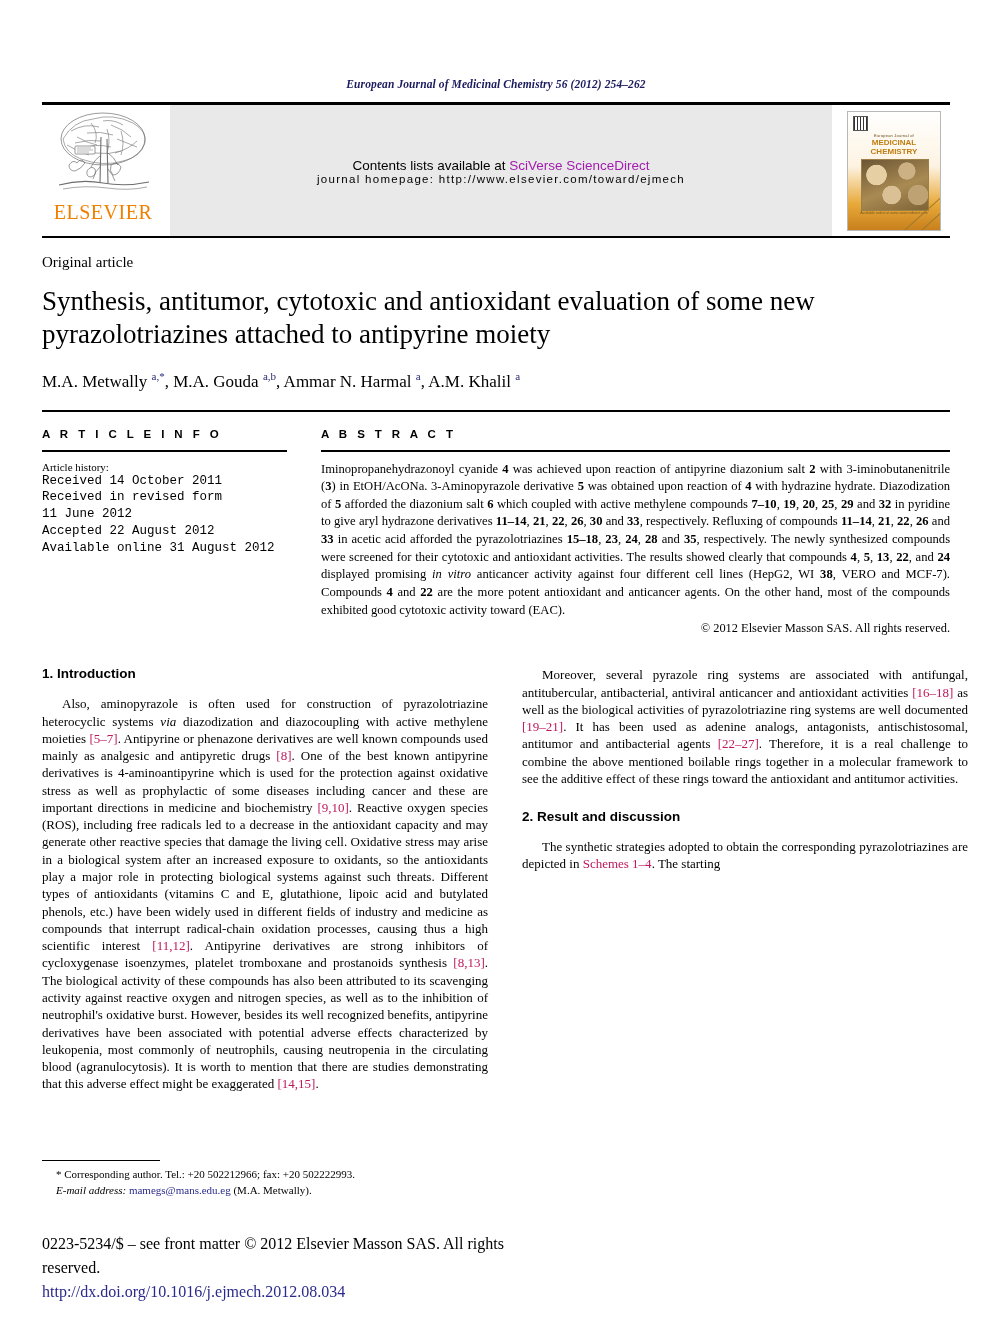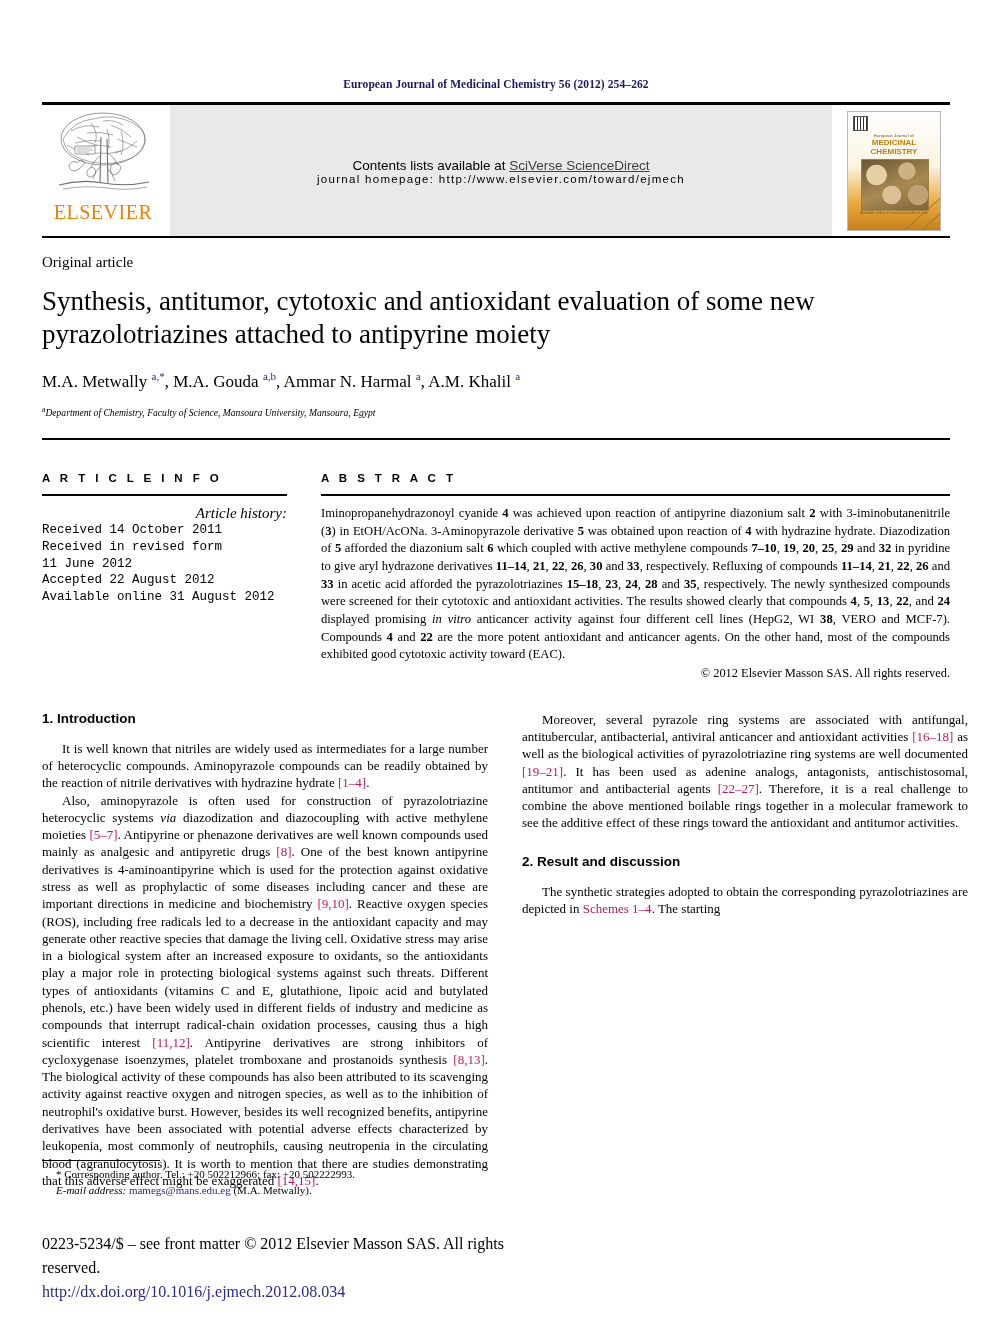--- a/index.html
+++ b/index.html
@@ -23,20 +23,21 @@
   }
 
   
   .running-head {
     text-align: center;
     font-size: 11.5px;
     font-weight: bold;
     color: #1a1a5e;
     padding-top: 78px;
     letter-spacing: 0.1px;
+    font-style: italic;
   }
 
   
   .masthead {
     margin: 12px 42px 0 42px;
     border-top: 3px solid #000;
     display: flex;
     align-items: stretch;
     height: 131px;
   }
@@ -69,21 +70,21 @@
     margin-left: 6px;
     margin-right: 6px;
     padding: 4px 0;
   }
   .contents-line {
     font-family: "Liberation Sans", sans-serif;
     font-size: 13.5px;
     color: #000;
     margin-top: 2px;
   }
-  .contents-line .sd-link { color: #404040; text-decoration: underline; }
+  .contents-line .sd-link { color: #a21caf; }
   .journal-name {
     font-size: 30px;
     margin: 18px 0 20px 0;
     letter-spacing: 0.1px;
   }
   .homepage-line {
     font-family: "Liberation Sans", sans-serif;
     font-size: 11.5px;
     letter-spacing: 1.3px;
   }
@@ -158,35 +159,35 @@
     font-size: 9.6px;
     font-style: italic;
     line-height: 1.5;
   }
   .affil sup { font-style: normal; font-size: 7.6px; }
 
   
   .info-abstract {
     margin: 18px 42px 0 42px;
     border-top: 2px solid #000;
-    padding-top: 32px;
+    padding-top: 16px;
     display: flex;
     gap: 34px;
   }
   .col-info { width: 245px; flex: 0 0 245px; }
   .col-abstract { flex: 1 1 auto; }
   .sec-head {
     font-family: "Liberation Sans", sans-serif;
     font-size: 11.5px;
     font-weight: bold;
     letter-spacing: 3.4px;
     margin-bottom: 10px;
   }
   .hr-med  { border-top: 2px solid #000; margin: 0 0 9px 0; }
-  .info-label { font-style: italic; font-size: 15px; text-align: right; }
+  .info-label { font-size: 11px; }
   .info-list { font-size: 12.5px; line-height: 1.34; font-family: Liberation Mono, monospace; }
   .kw-block { margin-top: 18px; }
   .abstract-body {
     font-size: 12.6px;
     line-height: 1.4;
     text-align: justify;
   }
   .abstract-body .b { font-weight: bold; }
   .abstract-body .it { font-style: italic; }
   .copyright-line {
@@ -291,21 +292,20 @@
       </div>
     </div>
   </div>
   <div class="masthead-rule"></div>
 
   <div class="title-block">
     <div class="art-type">Original article</div>
     <h1 class="art-title">Synthesis, antitumor, cytotoxic and antioxidant evaluation of some new pyrazolotriazines attached to antipyrine moiety</h1>
     <div class="authors">M.A. Metwally <sup>a,*</sup>, M.A. Gouda <sup>a,b</sup>, Ammar N. Harmal <sup>a</sup>, A.M. Khalil <sup>a</sup></div>
     <div class="affil">
-      <div><sup>a</sup><span>Department of Chemistry, Faculty of Science, Mansoura University, Mansoura, Egypt</span></div>
     </div>
   </div>
 
   <div class="info-abstract">
     <div class="col-info">
       <div class="sec-head">A R T I C L E   I N F O</div>
       <div class="hr-med"></div>
       <div class="info-label">Article history:</div>
       <div class="info-list">
         <div>Received 14 October 2011</div>
@@ -320,21 +320,20 @@
       <div class="sec-head">A B S T R A C T</div>
       <div class="hr-med"></div>
       <div class="abstract-body">Iminopropanehydrazonoyl cyanide <span class="b">4</span> was achieved upon reaction of antipyrine diazonium salt <span class="b">2</span> with 3-iminobutanenitrile (<span class="b">3</span>) in EtOH/AcONa. 3-Aminopyrazole derivative <span class="b">5</span> was obtained upon reaction of <span class="b">4</span> with hydrazine hydrate. Diazodization of <span class="b">5</span> afforded the diazonium salt <span class="b">6</span> which coupled with active methylene compounds <span class="b">7–10</span>, <span class="b">19</span>, <span class="b">20</span>, <span class="b">25</span>, <span class="b">29</span> and <span class="b">32</span> in pyridine to give aryl hydrazone derivatives <span class="b">11–14</span>, <span class="b">21</span>, <span class="b">22</span>, <span class="b">26</span>, <span class="b">30</span> and <span class="b">33</span>, respectively. Refluxing of compounds <span class="b">11–14</span>, <span class="b">21</span>, <span class="b">22</span>, <span class="b">26</span> and <span class="b">33</span> in acetic acid afforded the pyrazolotriazines <span class="b">15–18</span>, <span class="b">23</span>, <span class="b">24</span>, <span class="b">28</span> and <span class="b">35</span>, respectively. The newly synthesized compounds were screened for their cytotoxic and antioxidant activities. The results showed clearly that compounds <span class="b">4</span>, <span class="b">5</span>, <span class="b">13</span>, <span class="b">22</span>, and <span class="b">24</span> displayed promising <span class="it">in vitro</span> anticancer activity against four different cell lines (HepG2, WI <span class="b">38</span>, VERO and MCF-7). Compounds <span class="b">4</span> and <span class="b">22</span> are the more potent antioxidant and anticancer agents. On the other hand, most of the compounds exhibited good cytotoxic activity toward (EAC).</div>
       <div class="copyright-line">© 2012 Elsevier Masson SAS. All rights reserved.</div>
     </div>
   </div>
 
   <div class="body-cols">
     <div class="bcol">
       <h2 class="num-head">1. Introduction</h2>
-      <p class="para">It is well known that nitriles are widely used as intermediates for a large number of heterocyclic compounds. Aminopyrazole compounds can be readily obtained by the reaction of nitrile derivatives with hydrazine hydrate <span class="ref">[1–4]</span>.</p>
       <p class="para">Also, aminopyrazole is often used for construction of pyrazolotriazine heterocyclic systems <span class="it">via</span> diazodization and diazocoupling with active methylene moieties <span class="ref">[5–7]</span>. Antipyrine or phenazone derivatives are well known compounds used mainly as analgesic and antipyretic drugs <span class="ref">[8]</span>. One of the best known antipyrine derivatives is 4-aminoantipyrine which is used for the protection against oxidative stress as well as prophylactic of some diseases including cancer and these are important directions in medicine and biochemistry <span class="ref">[9,10]</span>. Reactive oxygen species (ROS), including free radicals led to a decrease in the antioxidant capacity and may generate other reactive species that damage the living cell. Oxidative stress may arise in a biological system after an increased exposure to oxidants, so the antioxidants play a major role in protecting biological systems against such threats. Different types of antioxidants (vitamins C and E, glutathione, lipoic acid and butylated phenols, etc.) have been widely used in different fields of industry and medicine as compounds that interrupt radical-chain oxidation processes, causing thus a high scientific interest <span class="ref">[11,12]</span>. Antipyrine derivatives are strong inhibitors of cycloxygenase isoenzymes, platelet tromboxane and prostanoids synthesis <span class="ref">[8,13]</span>. The biological activity of these compounds has also been attributed to its scavenging activity against reactive oxygen and nitrogen species, as well as to the inhibition of neutrophil's oxidative burst. However, besides its well recognized benefits, antipyrine derivatives have been associated with potential adverse effects characterized by leukopenia, most commonly of neutrophils, causing neutropenia in the circulating blood (agranulocytosis). It is worth to mention that there are studies demonstrating that this adverse effect might be exaggerated <span class="ref">[14,15]</span>.</p>
     </div>
     <div class="bcol">
       <p class="para">Moreover, several pyrazole ring systems are associated with antifungal, antitubercular, antibacterial, antiviral anticancer and antioxidant activities <span class="ref">[16–18]</span> as well as the biological activities of pyrazolotriazine ring systems are well documented <span class="ref">[19–21]</span>. It has been used as adenine analogs, antagonists, antischistosomal, antitumor and antibacterial agents <span class="ref">[22–27]</span>. Therefore, it is a real challenge to combine the above mentioned boilable rings together in a molecular framework to see the additive effect of these rings toward the antioxidant and antitumor activities.</p>
       <h2 class="num-head second">2. Result and discussion</h2>
       <p class="para">The synthetic strategies adopted to obtain the corresponding pyrazolotriazines are depicted in <span class="ref">Schemes 1–4</span>. The starting</p>
     </div>
   </div>
 
   <div class="footnote-zone">

